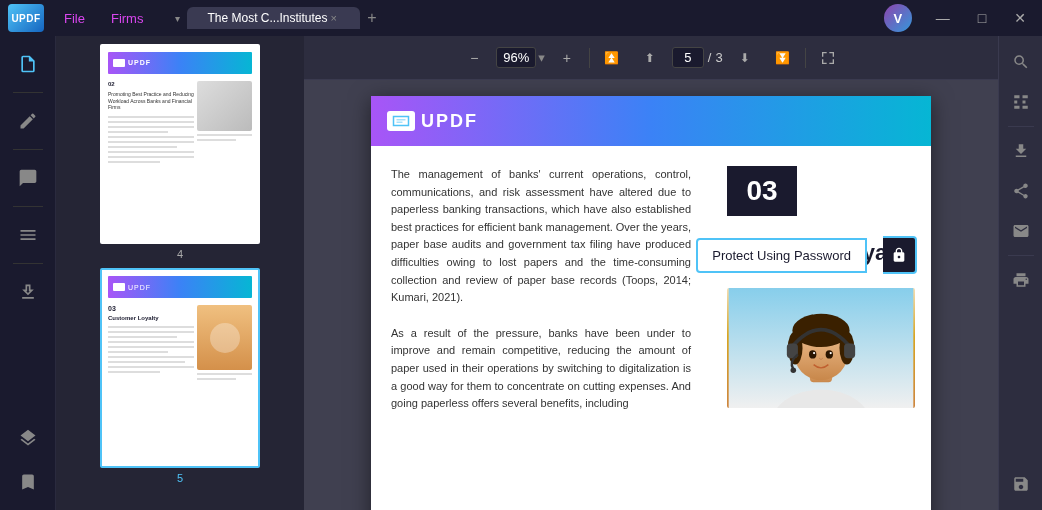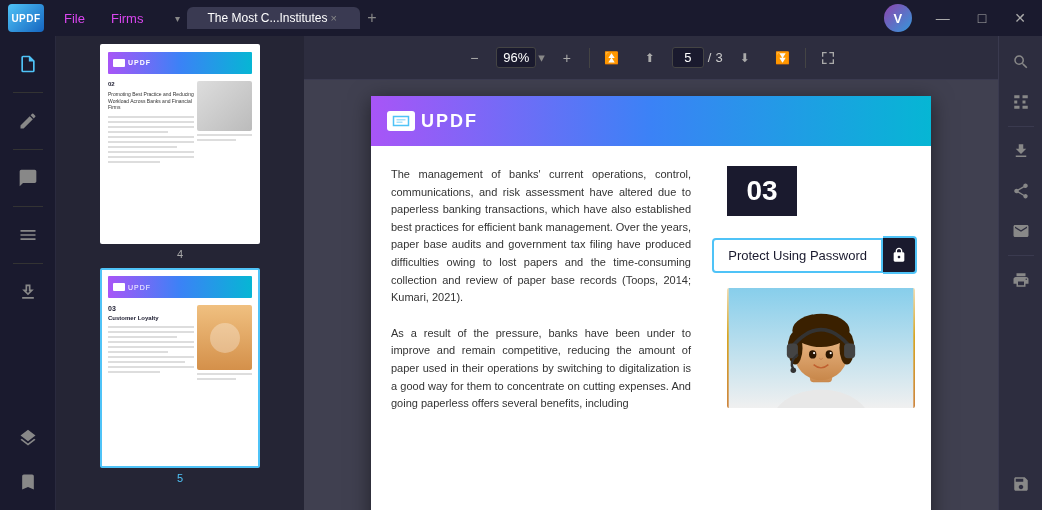--- a/index.html
+++ b/index.html
@@ -411,21 +411,21 @@
       position: relative;
     }
 
     
     .protect-btn-overlay {
       position: absolute;
       top: 140px;
       right: 14px;
       display: flex;
       align-items: center;
-      gap: 0;
+      gap: 16px;
     }
     .protect-btn {
       background: white;
       border: 2px solid #4fc3f7;
       color: #1a1a2e;
       font-size: 13px;
       font-weight: 500;
       padding: 8px 14px;
       cursor: pointer;
       border-radius: 4px 0 0 4px;

